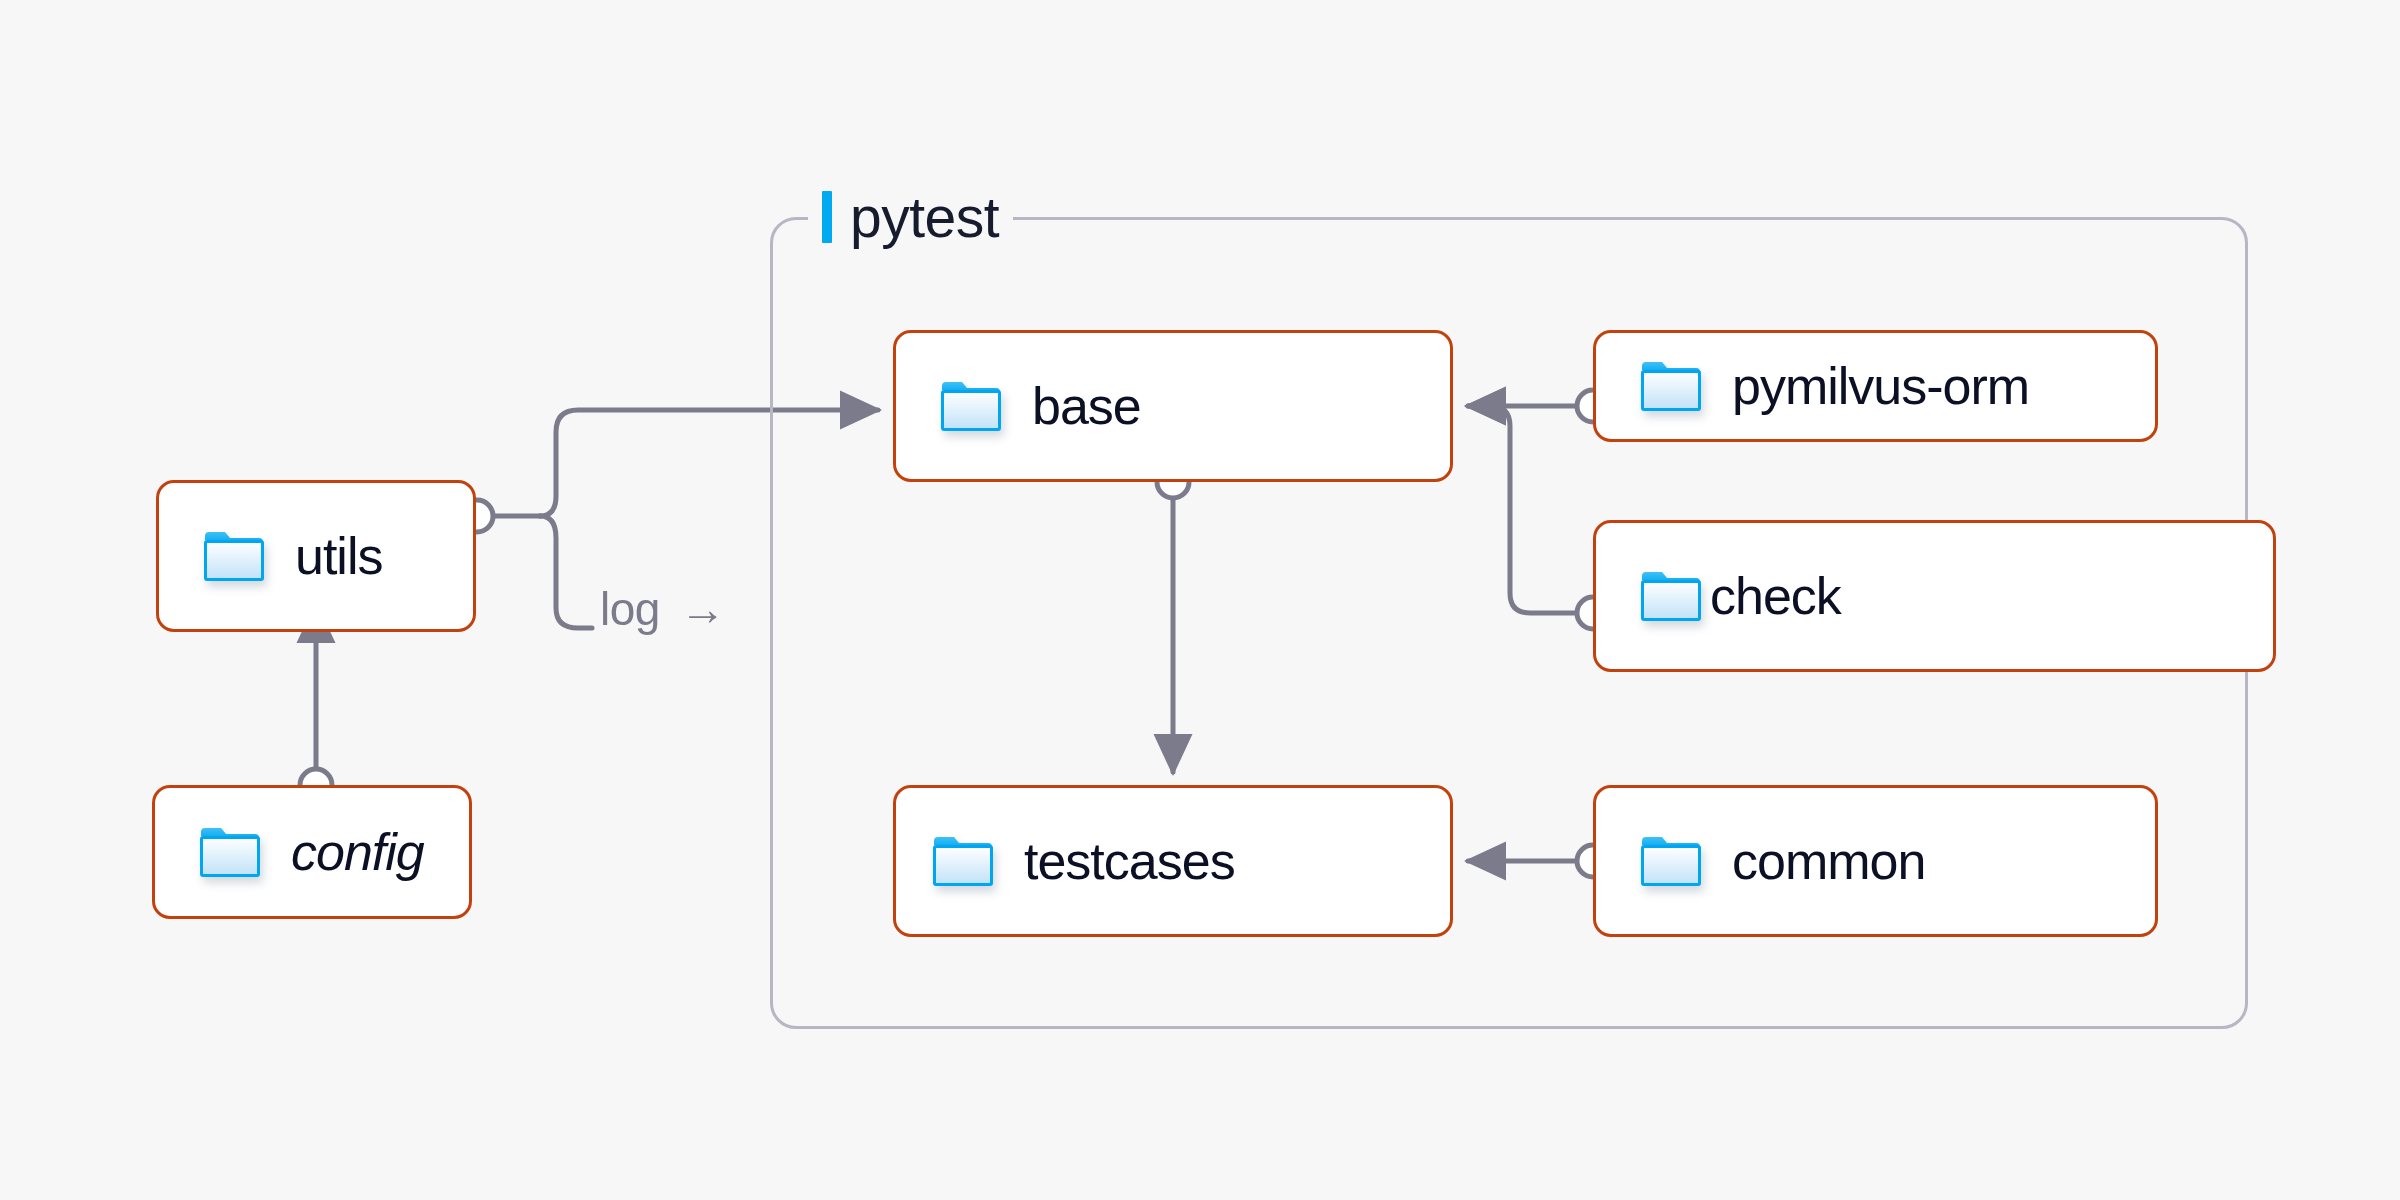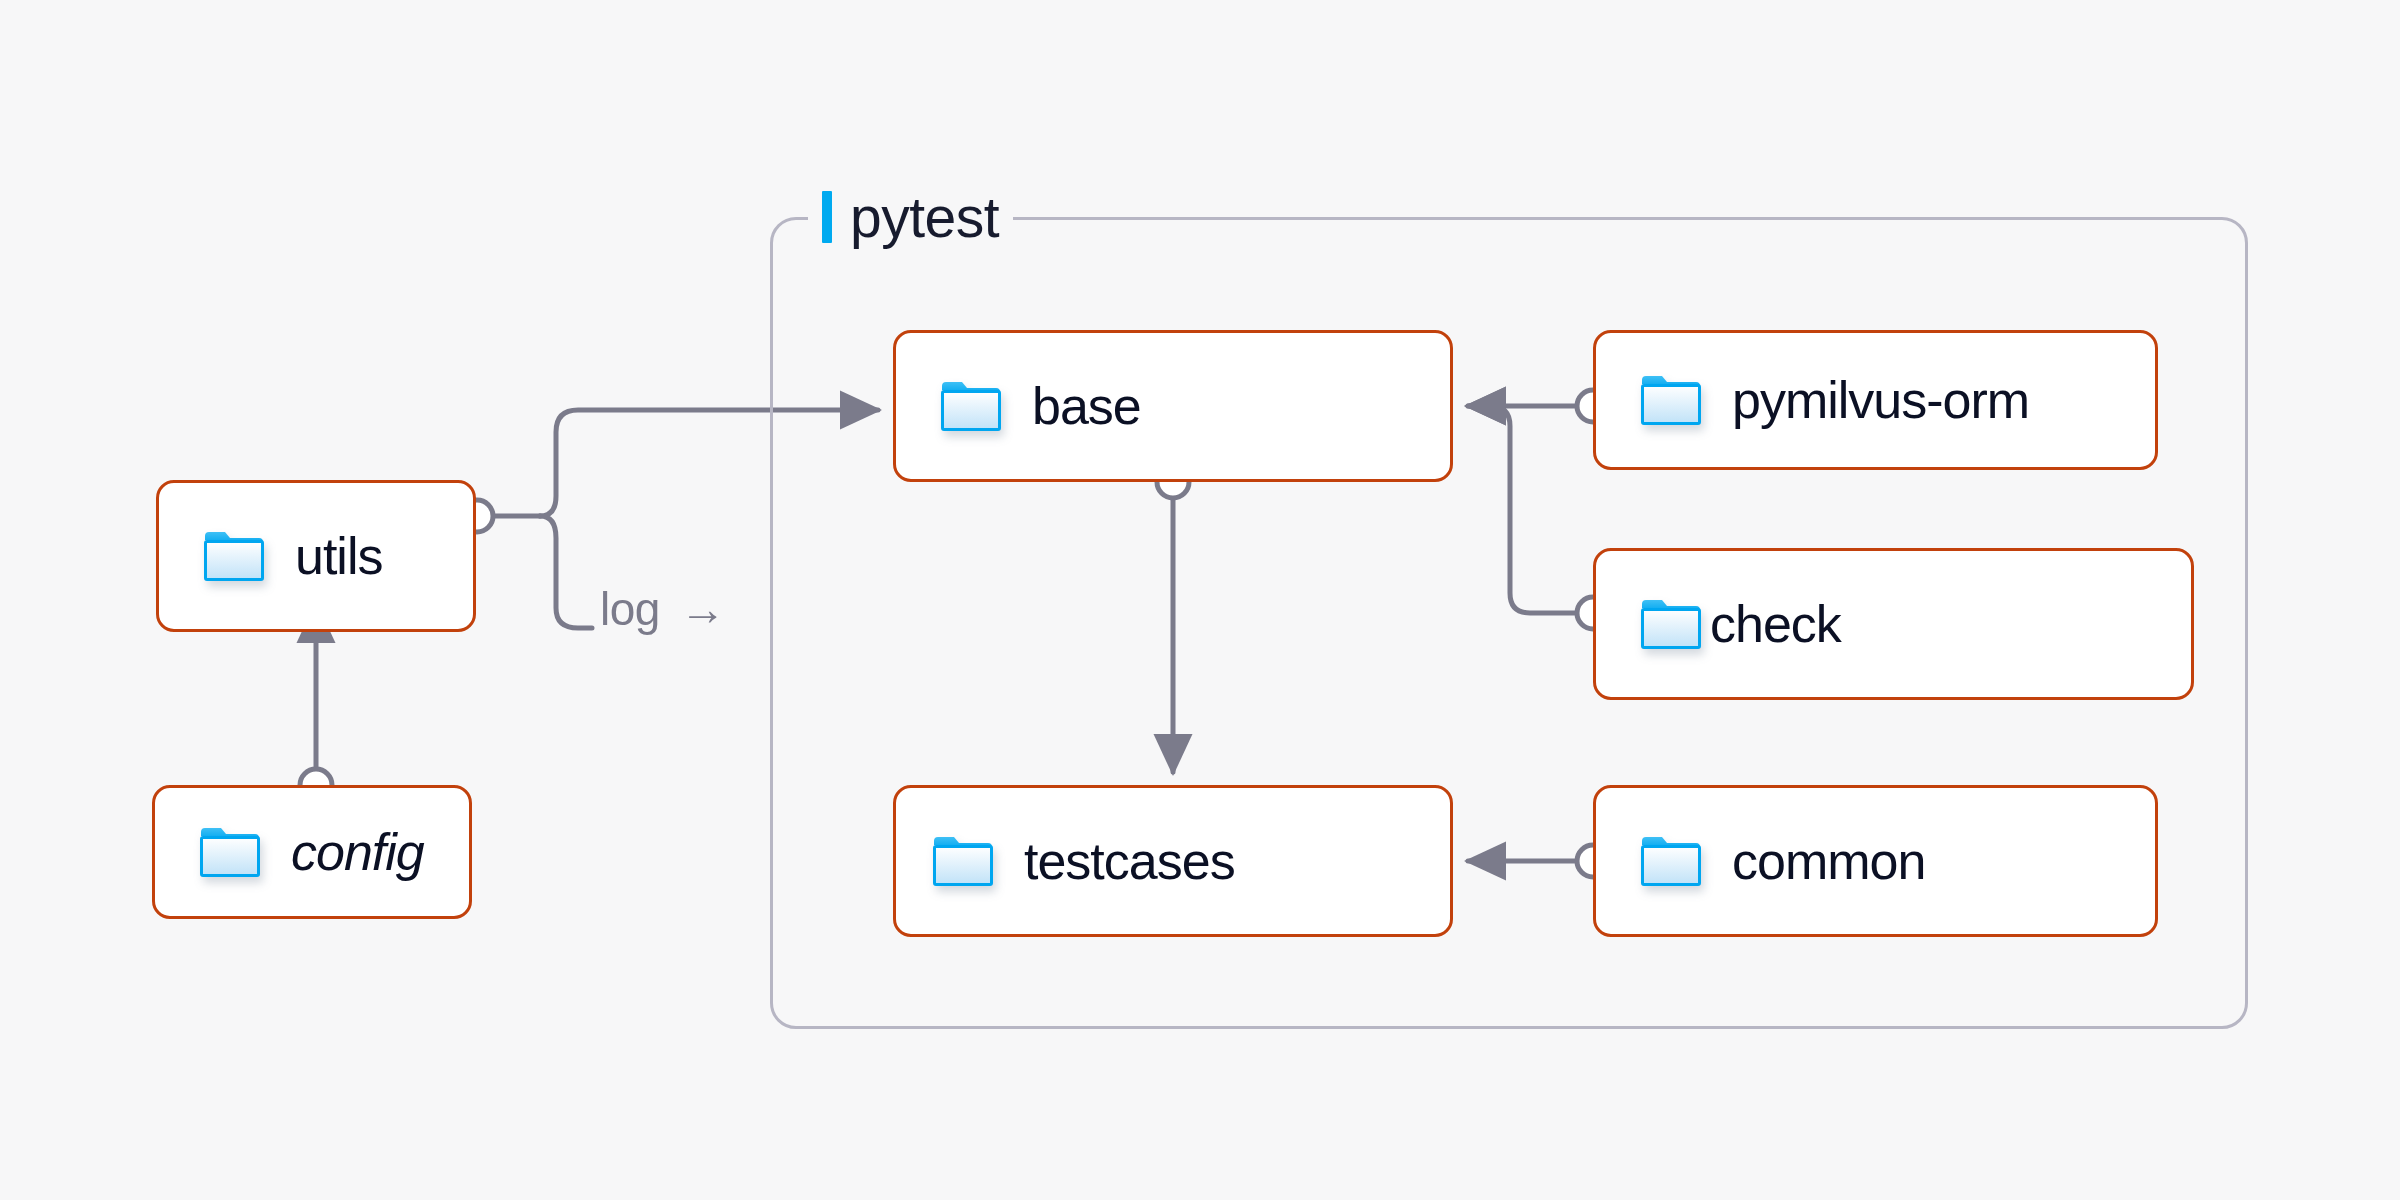--- a/index.html
+++ b/index.html
@@ -194,31 +194,31 @@
   <div class="node" style="left:893px; top:785px; width:560px; height:152px;padding-left:36px;">
     <span class="folder-icon">
       <svg viewBox="0 0 62 52" width="62" height="52">
         <path d="M2,10 L2,6 Q2,2 6,2 L22,2 L27,8 L56,8 Q60,8 60,12 L60,14 Z" fill="url(#folderTabGrad)"></path>
         <rect x="2.5" y="11.5" width="57" height="38" rx="1.5" fill="url(#folderGrad)" stroke="#00a6f0" stroke-width="3"></rect>
       </svg>
     </span>
     <span class="node-label">testcases</span>
   </div>
 
-  <div class="node" style="left:1593px; top:330px; width:565px; height:140px;">
+  <div class="node" style="left:1593px; top:330px; width:565px; height:112px;">
     <span class="folder-icon">
       <svg viewBox="0 0 62 52" width="62" height="52">
         <path d="M2,10 L2,6 Q2,2 6,2 L22,2 L27,8 L56,8 Q60,8 60,12 L60,14 Z" fill="url(#folderTabGrad)"></path>
         <rect x="2.5" y="11.5" width="57" height="38" rx="1.5" fill="url(#folderGrad)" stroke="#00a6f0" stroke-width="3"></rect>
       </svg>
     </span>
     <span class="node-label">pymilvus-orm</span>
   </div>
 
-  <div class="node" style="left:1593px; top:548px; width:601px; height:152px;gap:8px;">
+  <div class="node" style="left:1593px; top:520px; width:683px; height:152px;gap:8px;">
     <span class="folder-icon">
       <svg viewBox="0 0 62 52" width="62" height="52">
         <path d="M2,10 L2,6 Q2,2 6,2 L22,2 L27,8 L56,8 Q60,8 60,12 L60,14 Z" fill="url(#folderTabGrad)"></path>
         <rect x="2.5" y="11.5" width="57" height="38" rx="1.5" fill="url(#folderGrad)" stroke="#00a6f0" stroke-width="3"></rect>
       </svg>
     </span>
     <span class="node-label">check</span>
   </div>
 
   <div class="node" style="left:1593px; top:785px; width:565px; height:152px;">

